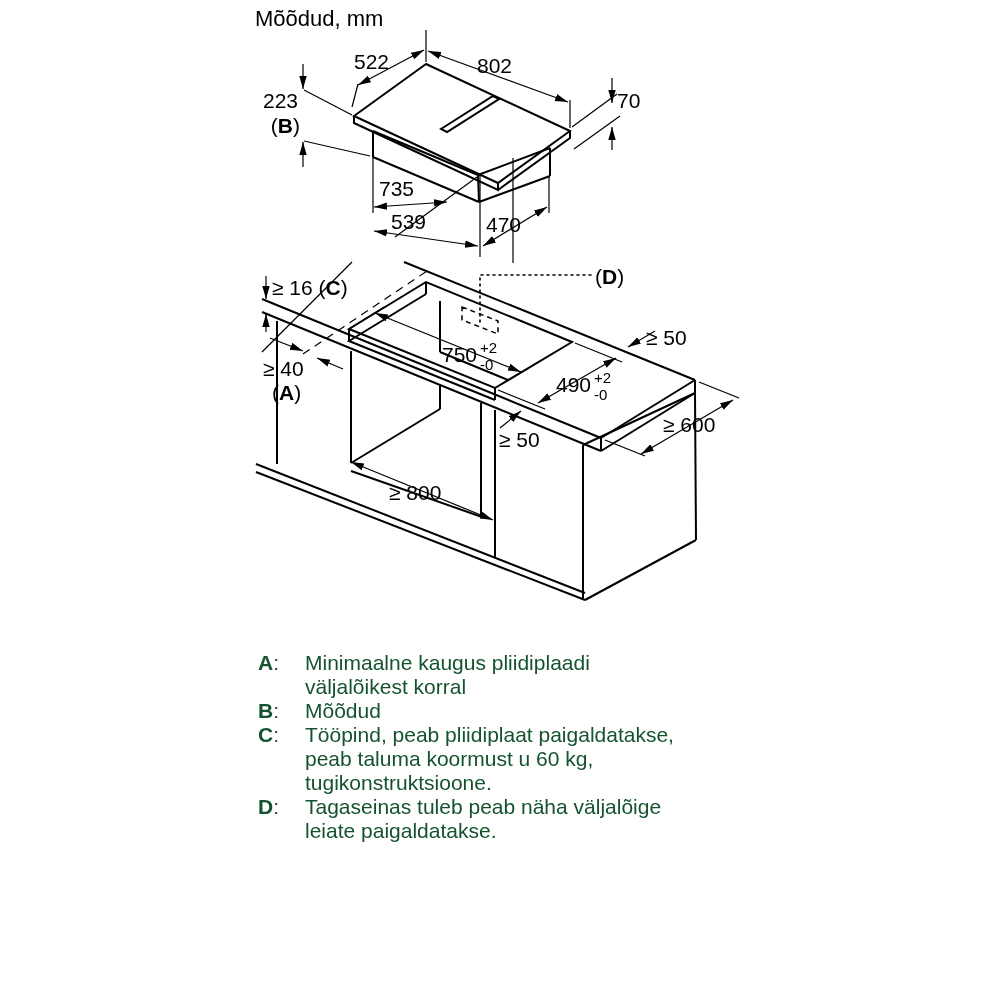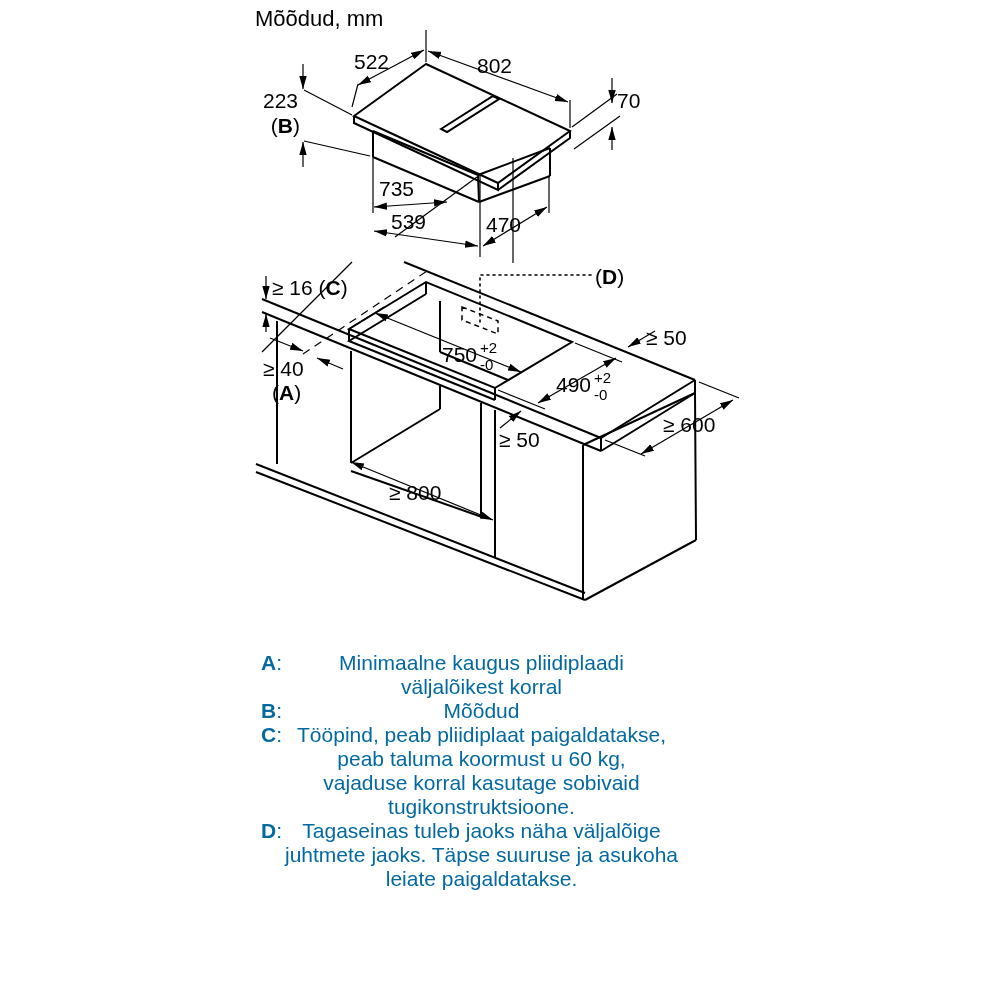--- a/index.html
+++ b/index.html
@@ -1,31 +1,31 @@
 <!DOCTYPE html>
 <html><head>
 <meta charset="utf-8">
 <style>
   html,body{margin:0;padding:0;background:#ffffff;}
   .page{position:relative;width:1000px;height:935px;background:#fff;
-        font-family:"Liberation Sans", sans-serif;color:#0369a1;overflow:hidden;text-align:center;}
+        font-family:"Liberation Sans", sans-serif;color:#14532d;overflow:hidden;}
   svg{position:absolute;left:0;top:0;}
   .obj{fill:none;stroke:#000;stroke-width:2;stroke-linejoin:miter;stroke-linecap:butt;}
   .thin{fill:none;stroke:#000;stroke-width:1.2;}
   .dashw{fill:none;stroke:#000;stroke-width:1.2;stroke-dasharray:8 6;}
   .dashr{fill:none;stroke:#000;stroke-width:1.5;stroke-dasharray:5 4;}
   .dot{fill:none;stroke:#000;stroke-width:1.6;stroke-dasharray:2 4;stroke-linecap:round;}
   text{fill:#000;font-family:"Liberation Sans", sans-serif;font-size:21px;}
   .t-sm{font-size:15px;}
   .t-title{font-size:22px;}
   .b{font-weight:bold;}
   .legend{position:absolute;left:258px;top:651px;font-size:21px;line-height:24px;}
   .legend-item{display:flex;align-items:flex-start;}
   .legend-key{width:27px;flex:0 0 27px;}
-  .legend-lines{flex:1;}
+  .legend-lines{flex:1;margin-left:20px;}
 </style>
 </head>
 <body>
 
 <div class="page">
 
 <svg width="1000" height="1000" viewBox="0 0 1000 1000">
   <defs>
     <marker id="arw" markerWidth="15" markerHeight="10" refX="13" refY="4.5" orient="auto-start-reverse" markerUnits="userSpaceOnUse">
       <path d="M0,0.8 L13,4.5 L0,8.2 Z" fill="#000"></path>
@@ -151,27 +151,25 @@
     <div class="legend-key"><span class="b">B</span><span>:</span></div>
     <div class="legend-lines">
       <div>Mõõdud</div>
     </div>
   </div>
   <div class="legend-item">
     <div class="legend-key"><span class="b">C</span><span>:</span></div>
     <div class="legend-lines">
       <div>Tööpind, peab pliidiplaat paigaldatakse,</div>
       <div>peab taluma koormust u 60 kg,</div>
-      <div>vajaduse korral kasutage sobivaid</div>
       <div>tugikonstruktsioone.</div>
     </div>
   </div>
   <div class="legend-item">
     <div class="legend-key"><span class="b">D</span><span>:</span></div>
     <div class="legend-lines">
-      <div>Tagaseinas tuleb jaoks näha väljalõige</div>
-      <div>juhtmete jaoks. Täpse suuruse ja asukoha</div>
+      <div>Tagaseinas tuleb peab näha väljalõige</div>
       <div>leiate paigaldatakse.</div>
     </div>
   </div>
 </div>
 
 </div>
 
 </body></html>

